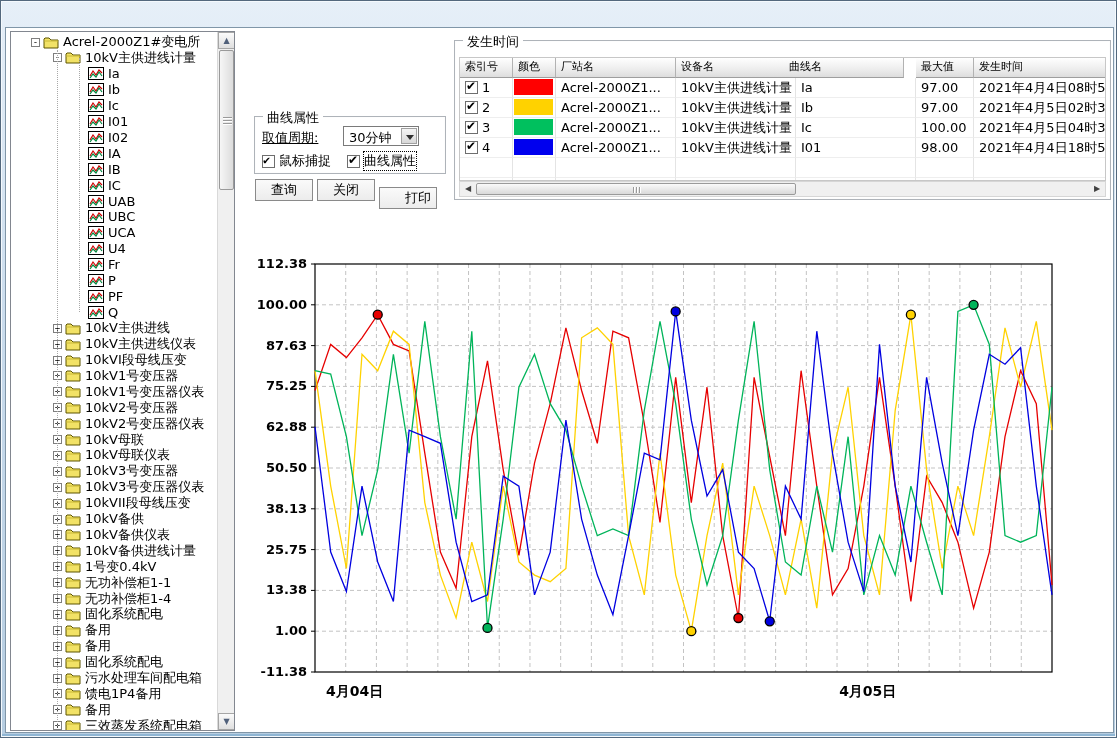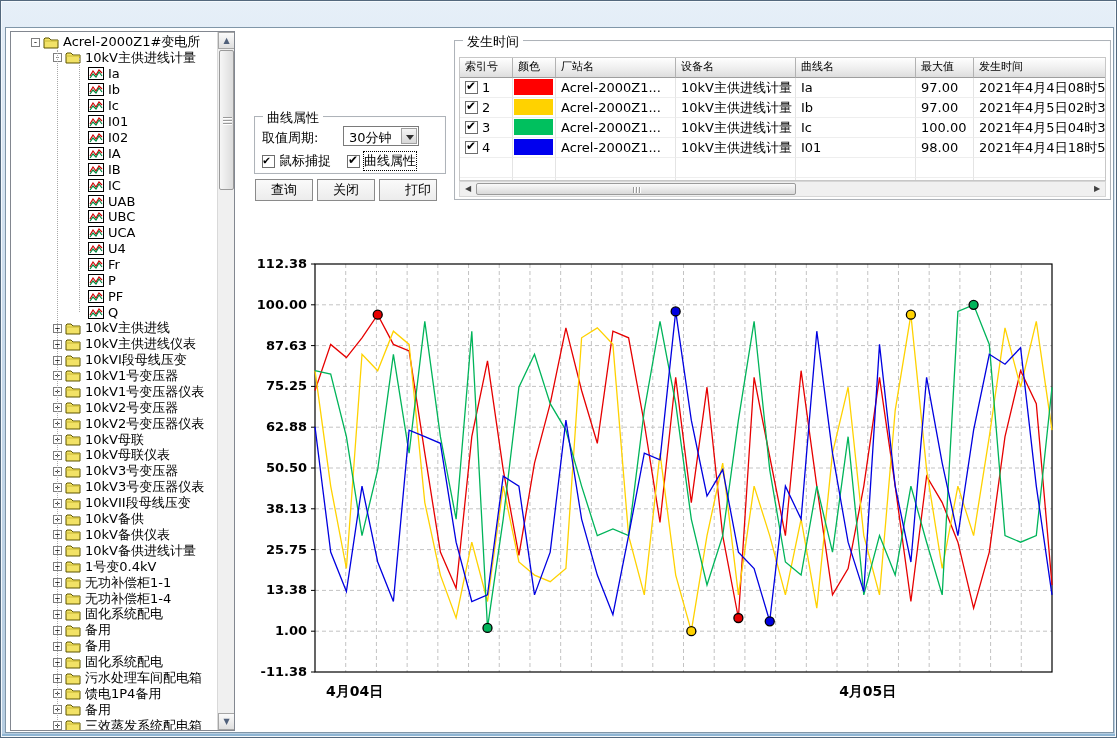--- a/index.html
+++ b/index.html
@@ -460,47 +460,47 @@
             <div class="grip" style="top:69px;"></div>
             <div class="grip" style="top:72px;"></div>
         </div>
         <div class="arr" style="top:681px;">▼</div>
       </div>
     </div>
 
 
     <div class="group" style="left:248px; top:88px; width:192px; height:58px;">
       <span class="group-label">曲线属性</span>
-      <span class="form-label" style="left:7px; top:12px;">取值周期:</span>
+      <span class="form-label" style="left:7px; top:12px;text-decoration:underline;">取值周期:</span>
       <div class="combo" style="left:88px; top:9px; width:76px;">
         <span class="val">30分钟</span>
         <span class="drop"></span>
       </div>
       <div class="cbrow" style="left:7px; top:35px;font-family:Liberation Mono, monospace;">
         <span class="cb checked" id="cb-mouse"></span>
         <span>鼠标捕捉</span>
       </div>
       <div class="cbrow" style="left:92px; top:35px;">
         <span class="cb checked" id="cb-extreme"></span>
         <span class="focusrect">曲线属性</span>
       </div>
     </div>
 
     <div class="btn" style="left:249px; top:151px;">查询</div>
     <div class="btn" style="left:311px; top:151px;">关闭</div>
-    <div class="btn" style="left:373px; top:151px;padding-left:20px;">打印</div>
+    <div class="btn" style="left:373px; top:159px;padding-left:20px;">打印</div>
 
     <div class="group" style="left:448px; top:12px; width:657px; height:160px;">
       <span class="group-label">发生时间</span>
       <div class="dtable" id="curve-table" style="left:4px; top:16px; width:647px; height:124px;">
           <div class="thead-cell" style="left: 0px; width: 53px;">索引号</div>
           <div class="thead-cell" style="left: 53px; width: 43px;">颜色</div>
           <div class="thead-cell" style="left: 96px; width: 120px;">厂站名</div>
           <div class="thead-cell" style="left: 216px; width: 120px;">设备名</div>
-          <div class="thead-cell" style="left: 336px; width: 120px;">曲线名</div>
+          <div class="thead-cell" style="left: 324px; width: 120px;">曲线名</div>
           <div class="thead-cell" style="left: 456px; width: 58px;">最大值</div>
           <div class="thead-cell" style="left: 514px; width: 133px;">发生时间</div>
           <div class="tcell" style="left: 0px; width: 53px; top: 20px;">
             <span class="cb checked"></span>
             <span>1</span>
           </div>
           <div class="tcell" style="left: 53px; width: 43px; top: 20px; padding: 0px;">
             <div class="swatch" style="background: rgb(255, 0, 0);"></div>
           </div>
           <div class="tcell" style="left: 96px; width: 120px; top: 20px;">Acrel-2000Z1...</div>

